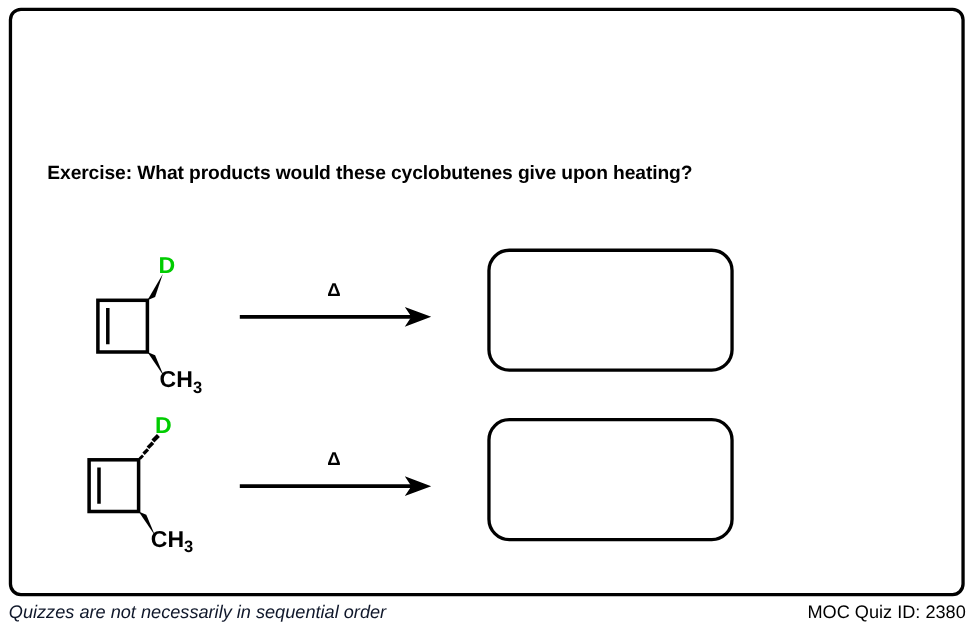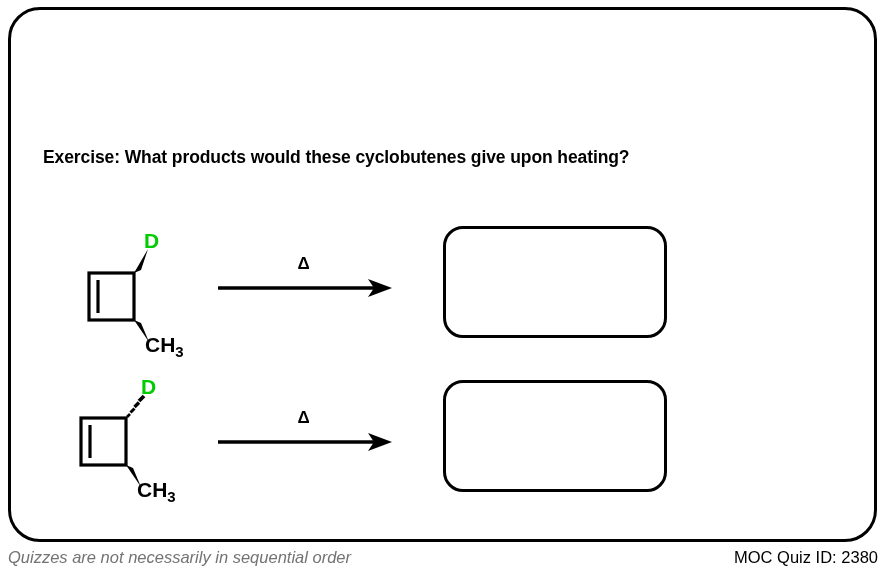--- a/index.html
+++ b/index.html
@@ -17,21 +17,21 @@
   }
 
   #card {
     position: absolute;
     left: 8px;
     top: 7px;
     width: 869px;
     height: 535px;
     box-sizing: border-box;
     border: 3px solid #000000;
-    border-radius: 32px;
+    border-radius: 11px;
     background: #ffffff;
   }
 
   #question-title {
     position: absolute;
     left: 32px;
     top: 137px;
     font-size: 17.5px;
     font-weight: bold;
     color: #000000;
@@ -98,21 +98,21 @@
     top: 548px;
     width: 890px;
     height: 30px;
   }
   #footer-left {
     position: absolute;
     left: 8px;
     top: 0;
     font-size: 16.5px;
     font-style: italic;
-    color: #737373;
+    color: #0f172a;
     white-space: nowrap;
   }
   #footer-right {
     position: absolute;
     right: 12px;
     top: 0;
     font-size: 16.5px;
     color: #000000;
     white-space: nowrap;
   }

